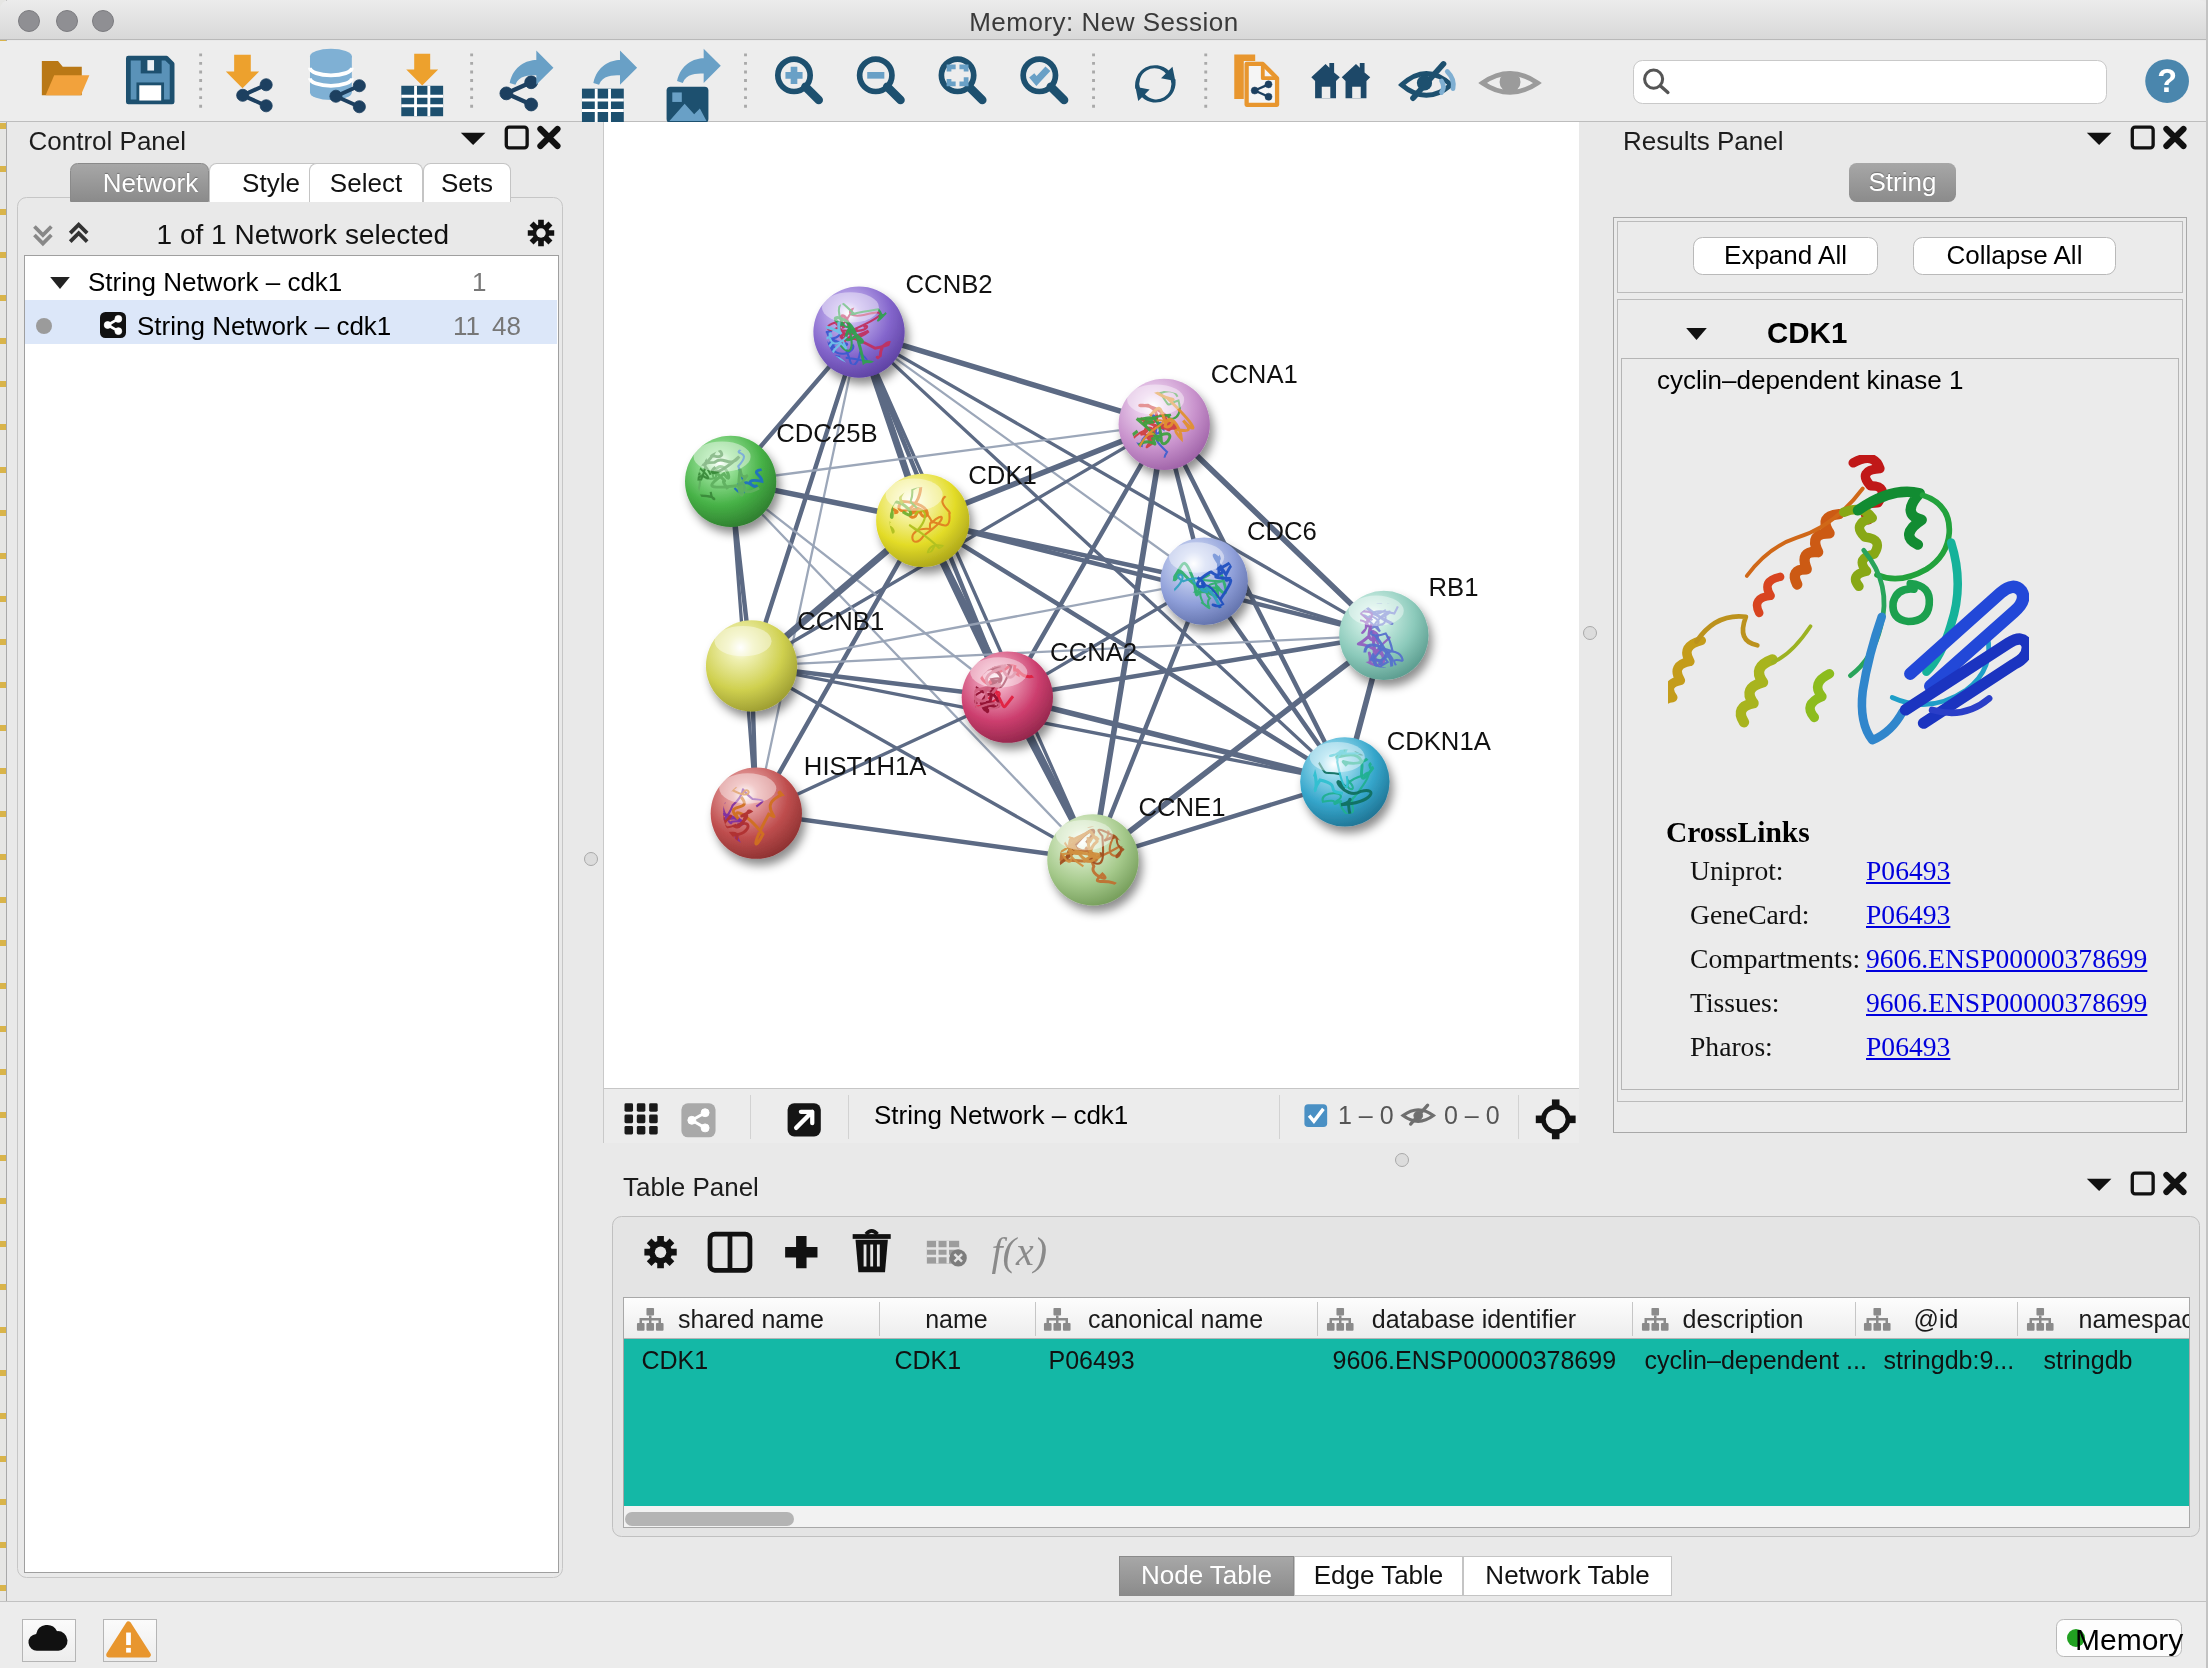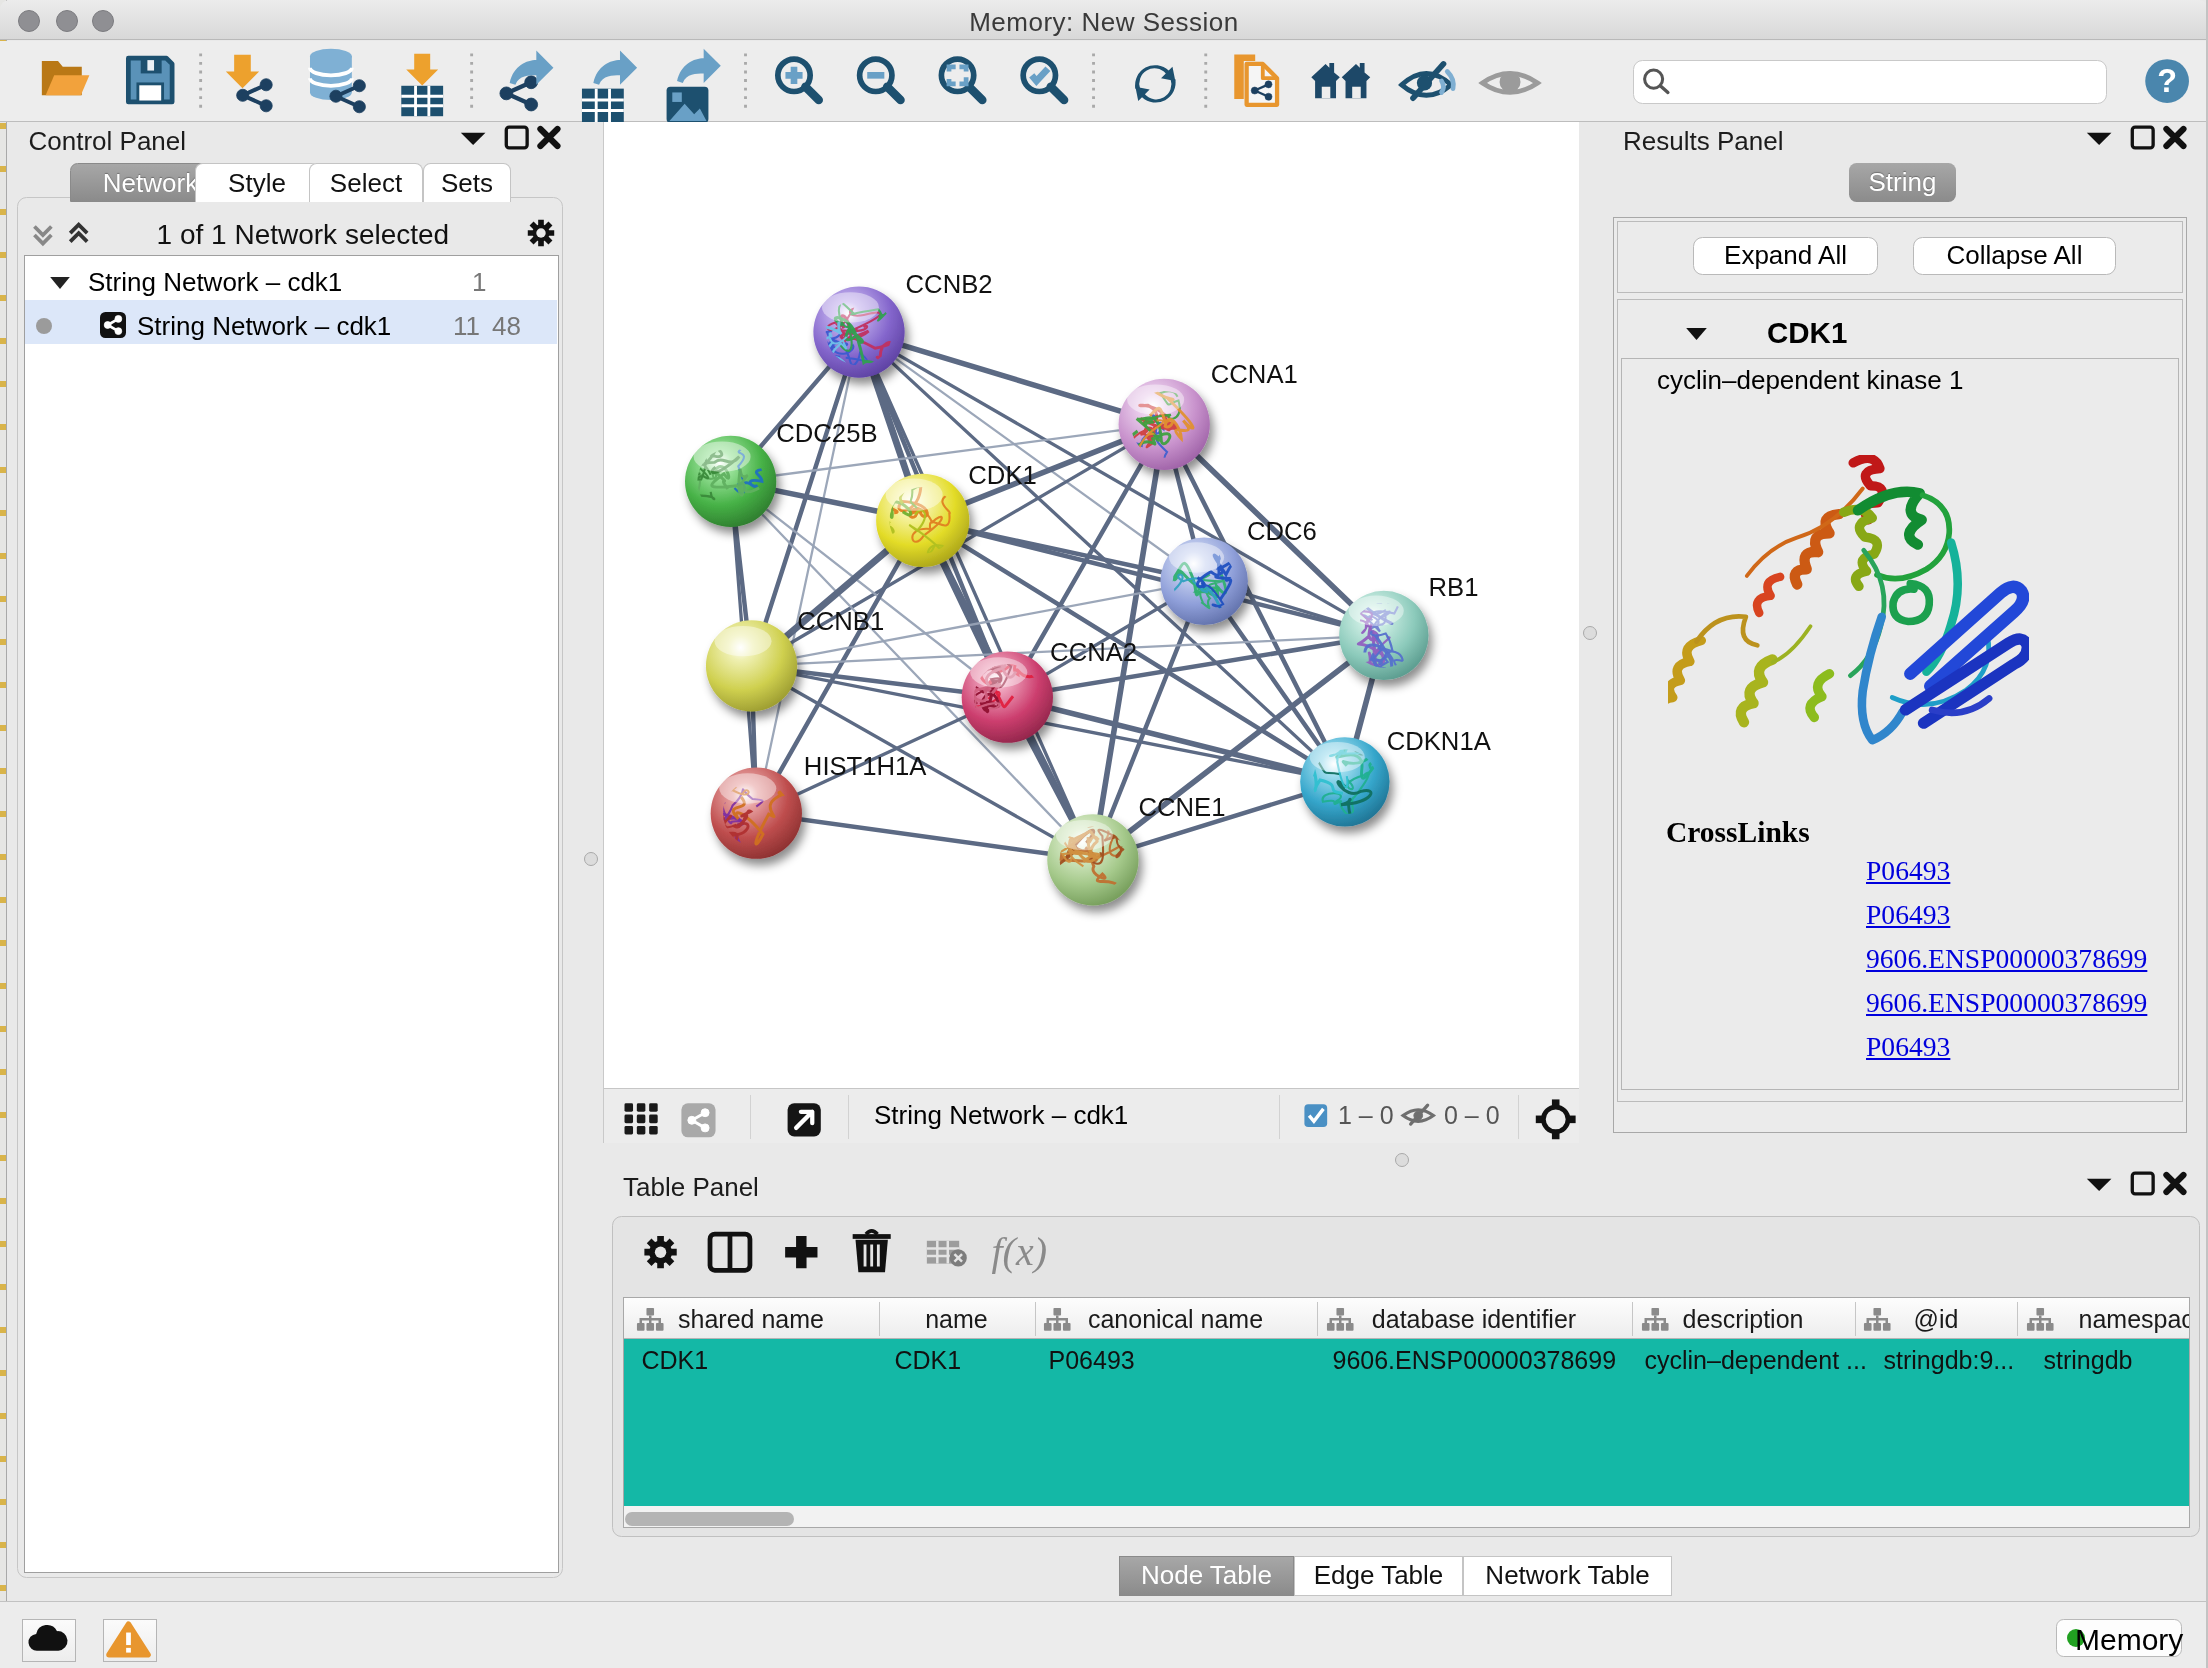--- a/index.html
+++ b/index.html
@@ -238,21 +238,21 @@
 <div id="cp">
   <div class="abs" style="left:17px; top:197px; width:546px; height:1381px; border:1.9px solid #c6c6c6; border-radius:9.5px;"></div>
   <div class="ptitle abs" style="left:28.5px; top:126px;">Control Panel</div>
   <svg class="abs" style="left:457px; top:124px;" width="109" height="27" viewBox="0 0 115 28">
     <path d="M4 9 L30 9 L17 22 Z" fill="#111"></path>
     <rect x="52" y="3" width="22" height="22" rx="3" fill="none" stroke="#111" stroke-width="3.5"></rect>
     <path d="M88 5 L106 23 M106 5 L88 23" stroke="#111" stroke-width="6.5" stroke-linecap="round"></path>
   </svg>
   <div id="cp-tabs">
     <div class="tab tabsel" style="left:0; width:139px;padding-left:22px;">Network</div>
-    <div class="tab" style="left:125px; width:124px;">Style</div>
+    <div class="tab" style="left:139px; width:124px;">Style</div>
     <div class="tab" style="left:239px; width:114px;">Select</div>
     <div class="tab" style="left:353px; width:88px;">Sets</div>
   </div>
   <div id="cp-hdr">
     <svg class="abs" style="left:7.6px; top:3.8px;" width="67" height="32" viewBox="0 0 70 34">
       <path d="M2 8 L11 17 L20 8 M2 17 L11 26 L20 17" fill="none" stroke="#888" stroke-width="4"></path>
       <path d="M40 24 L49 15 L58 24 M40 15 L49 6 L58 15" fill="none" stroke="#333" stroke-width="4"></path>
     </svg>
     <div class="abs" style="left:11.4px; top:3.8px; width:100%; font-size:28px; color:#111; text-align:center;">1 of 1 Network selected</div>
     <svg class="abs" style="left:500px; top:1px;" width="34" height="34" viewBox="0 0 36 36">
@@ -669,20 +669,23 @@
       <path d="M298 92 q14 44 0 86 q-10 34 -26 50" stroke="#16b29a" stroke-width="9"></path>
       <path d="M236 255 q40 18 78 -8 q30 -22 22 -58" stroke="#1e9ec8" stroke-width="5"></path>
       <path d="M225 170 q-14 40 -20 78 q-4 34 10 52 q20 -8 32 -30" stroke="#3086cc" stroke-width="9"></path>
       <path d="M255 230 l95 -85 q14 -12 22 -2 q6 10 -8 22 l-88 78" stroke="#2248d8" stroke-width="13"></path>
       <path d="M250 268 l108 -70 q16 -10 20 2 q2 12 -14 20 l-95 62" stroke="#1b34c0" stroke-width="12"></path>
       <path d="M278 268 q34 10 60 -12" stroke="#2a3ec8" stroke-width="7"></path>
     </g>
   </svg>
 
   <div class="abs" style="left:84px; top:694px; font-family:'Liberation Serif', serif; font-size:29.5px; font-weight:bold;">CrossLinks</div>
+  <div class="abs" style="left:108px; top:727px; font-family:'Liberation Serif', serif; font-size:27.6px; line-height:44px; color:#111;">
+    Uniprot:<br>GeneCard:<br>Compartments:<br>Tissues:<br>Pharos:
+  </div>
   <div class="abs" style="left:284px; top:727px; font-family:'Liberation Serif', serif; font-size:27.6px; line-height:44px; color:#0000dd;">
     <u>P06493</u><br><u>P06493</u><br><u>9606.ENSP00000378699</u><br><u>9606.ENSP00000378699</u><br><u>P06493</u>
   </div>
 </div>
 
 <div id="tp">
   <div class="ptitle abs" style="left:623px; top:1172px;">Table Panel</div>
   <svg class="abs" style="left:2083px; top:1170px;" width="109" height="27" viewBox="0 0 115 28">
     <path d="M4 9 L30 9 L17 22 Z" fill="#111"></path>
     <rect x="52" y="3" width="22" height="22" rx="3" fill="none" stroke="#111" stroke-width="3.5"></rect>

